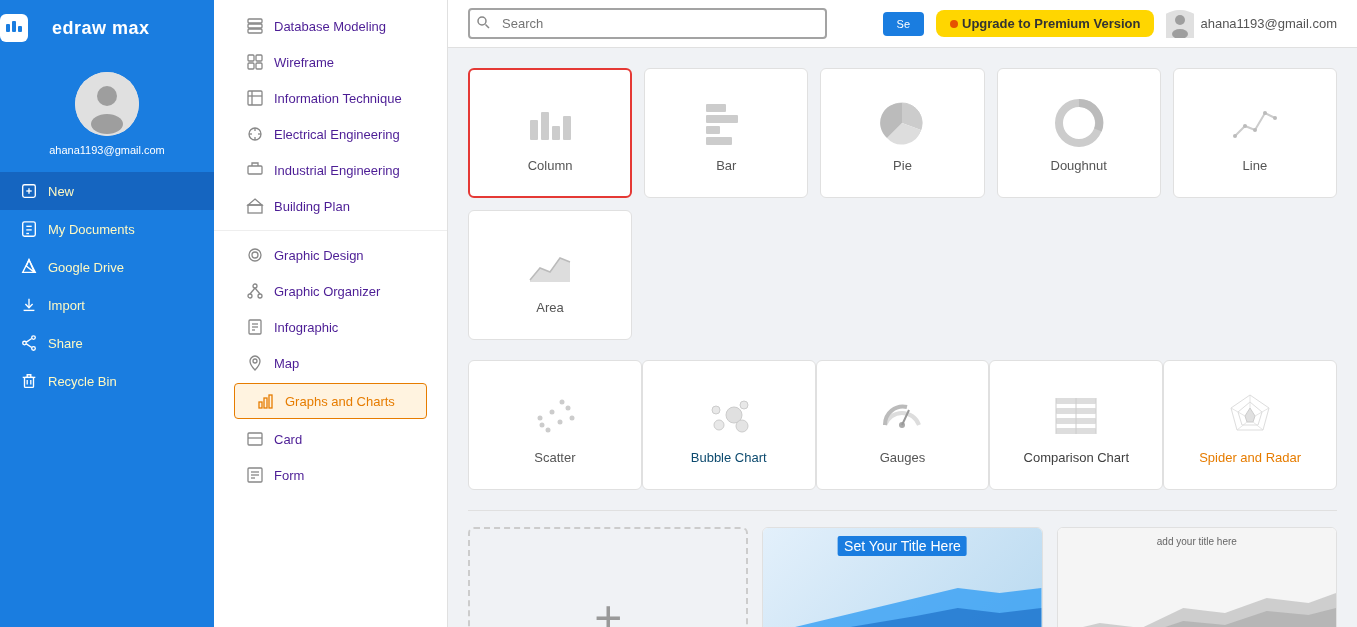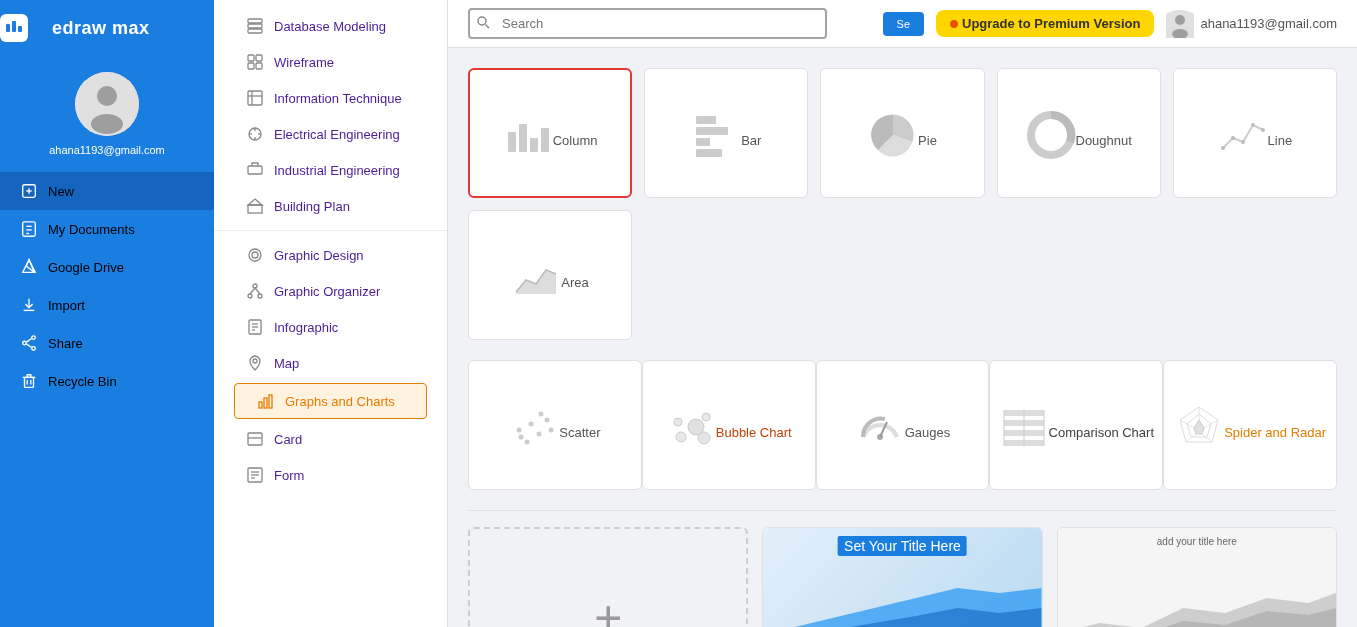--- a/index.html
+++ b/index.html
@@ -61,21 +61,21 @@
       width: 100%;
       margin-top: 4px;
     }
     .sidebar-item {
       display: flex;
       align-items: center;
       gap: 10px;
       padding: 10px 20px;
       cursor: pointer;
       font-size: 13px;
-      color: #000000;
+      color: #fef9c3;
       transition: background 0.15s;
     }
     .sidebar-item.active { background: #1565c0; }
     .sidebar-item svg { width: 18px; height: 18px; flex-shrink: 0; }
 
     
     .middle-nav {
       width: 234px;
       background: white;
       border-right: 1px solid #e0e0e0;
@@ -188,20 +188,21 @@
       display: grid;
       grid-template-columns: repeat(5, 1fr);
       gap: 12px;
       margin-bottom: 20px;
     }
     .chart-type-card {
       background: white;
       border: 1px solid #e0e0e0;
       border-radius: 6px;
       display: flex;
+      flex-direction: column;
       align-items: center;
       justify-content: center;
       padding: 16px 8px 12px;
       cursor: pointer;
       min-height: 130px;
       transition: border-color 0.15s;
     }
     .chart-type-card.selected { border: 2px solid #e53935; }
     .chart-type-card .card-label {
       margin-top: 10px;
@@ -583,21 +584,21 @@
       </div>
 
       <div class="chart-type-card highlight">
         <svg viewBox="0 0 50 50" fill="none">
           <circle cx="15" cy="35" r="5" stroke="#ccc" stroke-width="1" fill="#e8e8e8"></circle>
           <circle cx="30" cy="25" r="8" stroke="#ccc" stroke-width="1" fill="#e0e0e0"></circle>
           <circle cx="12" cy="20" r="4" stroke="#ccc" stroke-width="1" fill="#e8e8e8"></circle>
           <circle cx="38" cy="36" r="6" stroke="#ccc" stroke-width="1" fill="#e4e4e4"></circle>
           <circle cx="40" cy="15" r="4" stroke="#ccc" stroke-width="1" fill="#e8e8e8"></circle>
         </svg>
-        <span class="card-label" style="color:#c2410c;">Bubble Chart</span>
+        <span class="card-label" style="color:#0c4a6e;">Bubble Chart</span>
       </div>
 
       <div class="chart-type-card">
         <svg viewBox="0 0 50 50" fill="none">
           <path d="M8,35 A18,18 0 0,1 42,35" stroke="#ddd" stroke-width="4" fill="none"></path>
           <path d="M8,35 A18,18 0 0,1 30,17" stroke="#bbb" stroke-width="4" fill="none"></path>
           <circle cx="25" cy="35" r="3" fill="#aaa"></circle>
           <line x1="25" y1="35" x2="32" y2="20" stroke="#999" stroke-width="2"></line>
         </svg>
         <span class="card-label">Gauges</span>

